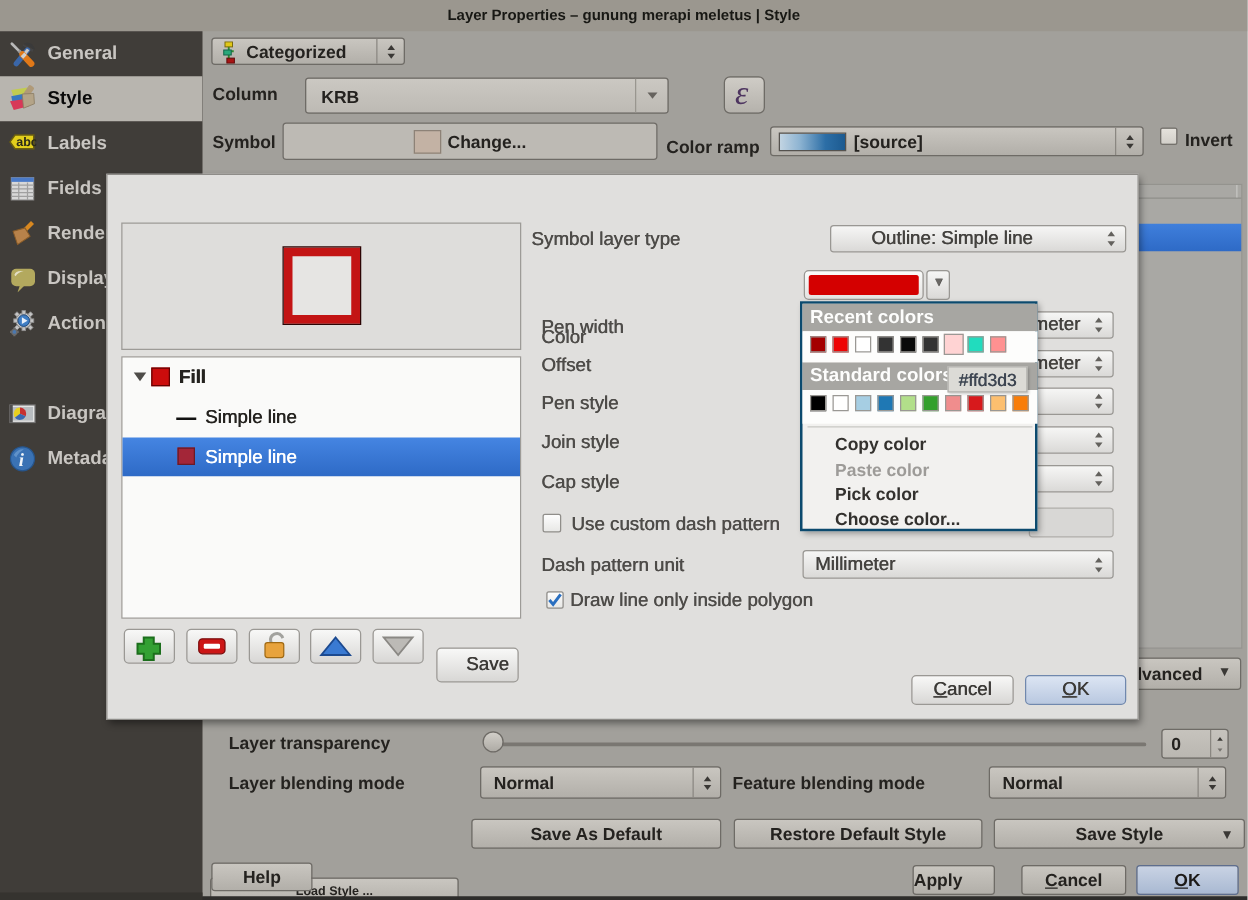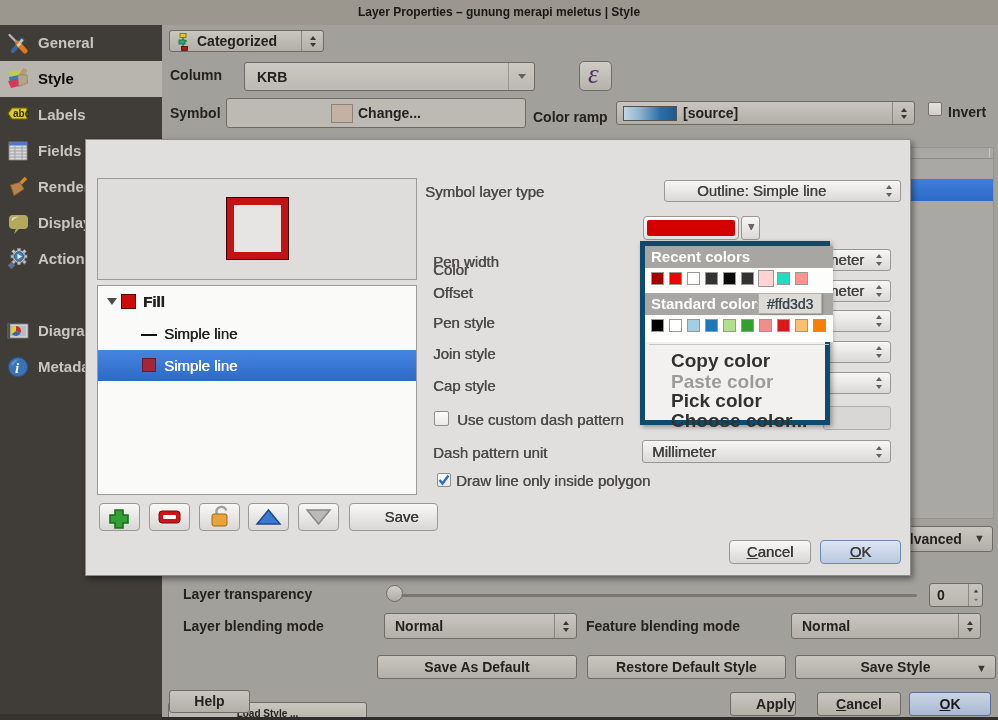--- a/index.html
+++ b/index.html
@@ -42,25 +42,25 @@
   .dspin { position:absolute; right:1px; top:1px; bottom:1px; width:20px;
     display:flex; flex-direction:column; align-items:center; justify-content:center; }
   .da-up { width:0; height:0; border-left:3.5px solid transparent; border-right:3.5px solid transparent;
     border-bottom:4.5px solid #63615d; margin:2px 0; }
   .da-dn { width:0; height:0; border-left:3.5px solid transparent; border-right:3.5px solid transparent;
     border-top:4.5px solid #63615d; margin:2px 0; }
   .cb { position:absolute; width:15px; height:15px; background:linear-gradient(#fdfdfd,#e8e8e6);
     border:1px solid #908e8a; border-radius:2px; }
   
   #popup { left:640px; top:241px; width:190px; height:184px; background:#f2f1ef;
-    border:5px solid #0c4a6e; box-shadow:2px 2px 5px rgba(0,0,0,0.35); z-index:30; }
+    border:2px solid #0c4a6e; box-shadow:2px 2px 5px rgba(0,0,0,0.35); z-index:30; }
   .phead { position:absolute; left:0; width:188px; height:22px; background:#a7a6a2;
     color:#fdfdfc; font-size:15px; font-weight:bold; line-height:21px; padding-left:6px; }
   .sw { position:absolute; width:13px; height:13px; border:1px solid #9a9894; }
-  .pitem { position:absolute; left:26px; font-size:19px; font-weight:bold; color:#33312e; white-space:nowrap; }
+  .pitem { position:absolute; left:26px; font-size:14px; font-weight:bold; color:#33312e; white-space:nowrap; }
 </style>
 </head>
 <body>
 <div id="titlebar" class="abs">Layer Properties – gunung merapi meletus | Style</div>
 
 <div id="sidebar" class="abs">
   <div class="srow" style="top:0px;">
     <svg class="sicon" viewBox="0 0 22 22">
       <path d="M12 3 C14 1.5 18 2 19 4 L21 7 L19.5 8.5 L17 5" fill="#3a3a3a"></path>
       <path d="M11.5 3.5 L20 7.5 L19 9.5 L11 6" fill="#444"></path>
@@ -247,21 +247,21 @@
       <div class="arr-up"></div>
       <div class="arr-dn"></div>
     </div>
 </div>
 <div class="gbtn" style="left:168px; top:655px; width:199px; height:24px; text-align:center; font-size:10px; font-weight:bold; color:#24221f; line-height:22px;margin-top:47px;">Load Style ...</div>
 <div class="gbtn" style="left:377px; top:655px; width:200px; height:24px; text-align:center; font-size:14px; font-weight:bold; color:#24221f; line-height:22px;">Save As Default</div>
 <div class="gbtn" style="left:587px; top:655px; width:199px; height:24px; text-align:center; font-size:14px; font-weight:bold; color:#24221f; line-height:22px;">Restore Default Style</div>
 <div class="gbtn" style="left:795px; top:655px; width:201px; height:24px; text-align:center; font-size:14px; font-weight:bold; color:#24221f; line-height:22px;">Save Style
   <span style="position:absolute; right:8px; top:1px; font-size:11px; color:#3a3835;">▼</span></div>
 <div class="gbtn" style="left:169px; top:690px; width:81px; height:23px; text-align:center; font-size:14px; font-weight:bold; color:#24221f; line-height:21px;">Help</div>
-<div class="gbtn" style="left:730px; top:692px; width:66px; height:24px; text-align:right; font-size:14px; font-weight:bold; color:#24221f; line-height:22px;">Apply</div>
+<div class="gbtn" style="left:730px; top:692px; width:66px; height:24px; text-align:left; font-size:14px; font-weight:bold; color:#24221f; line-height:22px;">Apply</div>
 <div class="gbtn" style="left:817px; top:692px; width:84px; height:24px; text-align:center; font-size:14px; font-weight:bold; color:#24221f; line-height:22px;"><u>C</u>ancel</div>
 <div class="gbtn" style="left:909px; top:692px; width:82px; height:24px; text-align:center; font-size:14px; font-weight:bold; color:#1c1a18; line-height:22px; background:linear-gradient(#c9d3e4,#a9b9d2); border-color:#5e6e8e;"><u>O</u>K</div>
 <div class="abs" style="left:0px; top:717px; width:998px; height:3px; background:#2e2d2b;"></div>
 <div class="abs" style="left:0px; top:714px; width:162px; height:6px; background:#35332f;"></div>
 
 <div id="dlg" class="abs">
 
   <div class="dpanel" style="left:11px; top:38px; width:320px; height:102px; background:#dedddb;"></div>
   <div class="abs" style="left:141px; top:58px; width:61px; height:61px; background:#e6e5e3; border:7px solid #c31414; outline:1px solid #2c0404;"></div>
 
@@ -287,21 +287,21 @@
   <div class="dbtn" style="left:113px; top:363px; width:41px; height:28px;"><svg width="39" height="26" viewBox="0 0 39 26">
         <path d="M16 10 v-2 a5 5 0 0 1 9.6 -1.8 l0.4 1.8" fill="none" stroke="#a2a29e" stroke-width="2.4" transform="rotate(-14 20 6)"></path>
         <rect x="12" y="10" width="15px" height="12" rx="2" fill="#e8a33d" stroke="#a06a14"></rect>
       </svg></div>
   <div class="dbtn" style="left:162px; top:363px; width:41px; height:28px;"><svg width="39" height="26" viewBox="0 0 39 26">
         <path d="M19.5 6 L31 20 H8 z" fill="#3a7ad2" stroke="#1c4a90" stroke-width="1.5"></path>
       </svg></div>
   <div class="dbtn" style="left:212px; top:363px; width:41px; height:28px;"><svg width="39" height="26" viewBox="0 0 39 26">
         <path d="M19.5 20 L8 6 H31 z" fill="#bcbab6" stroke="#8a8884" stroke-width="1.5"></path>
       </svg></div>
-  <div class="dbtn" style="left:263px; top:363px; width:89px; height:28px; line-height:26px;padding-left:16px;">Save</div>
+  <div class="dbtn" style="left:263px; top:378px; width:66px; height:28px; line-height:26px;padding-left:16px;">Save</div>
 
   <div class="dlabel" style="left:339px; top:43px;">Symbol layer type</div>
   <div class="dcombo" style="left:578px; top:40px; width:237px; height:22px;">
     <span style="position:absolute; left:9px; top:1px;margin-left:23px;">Outline: Simple line</span>
     <div class="dspin">
         <div class="da-up"></div>
         <div class="da-dn"></div>
       </div>
   </div>
 

